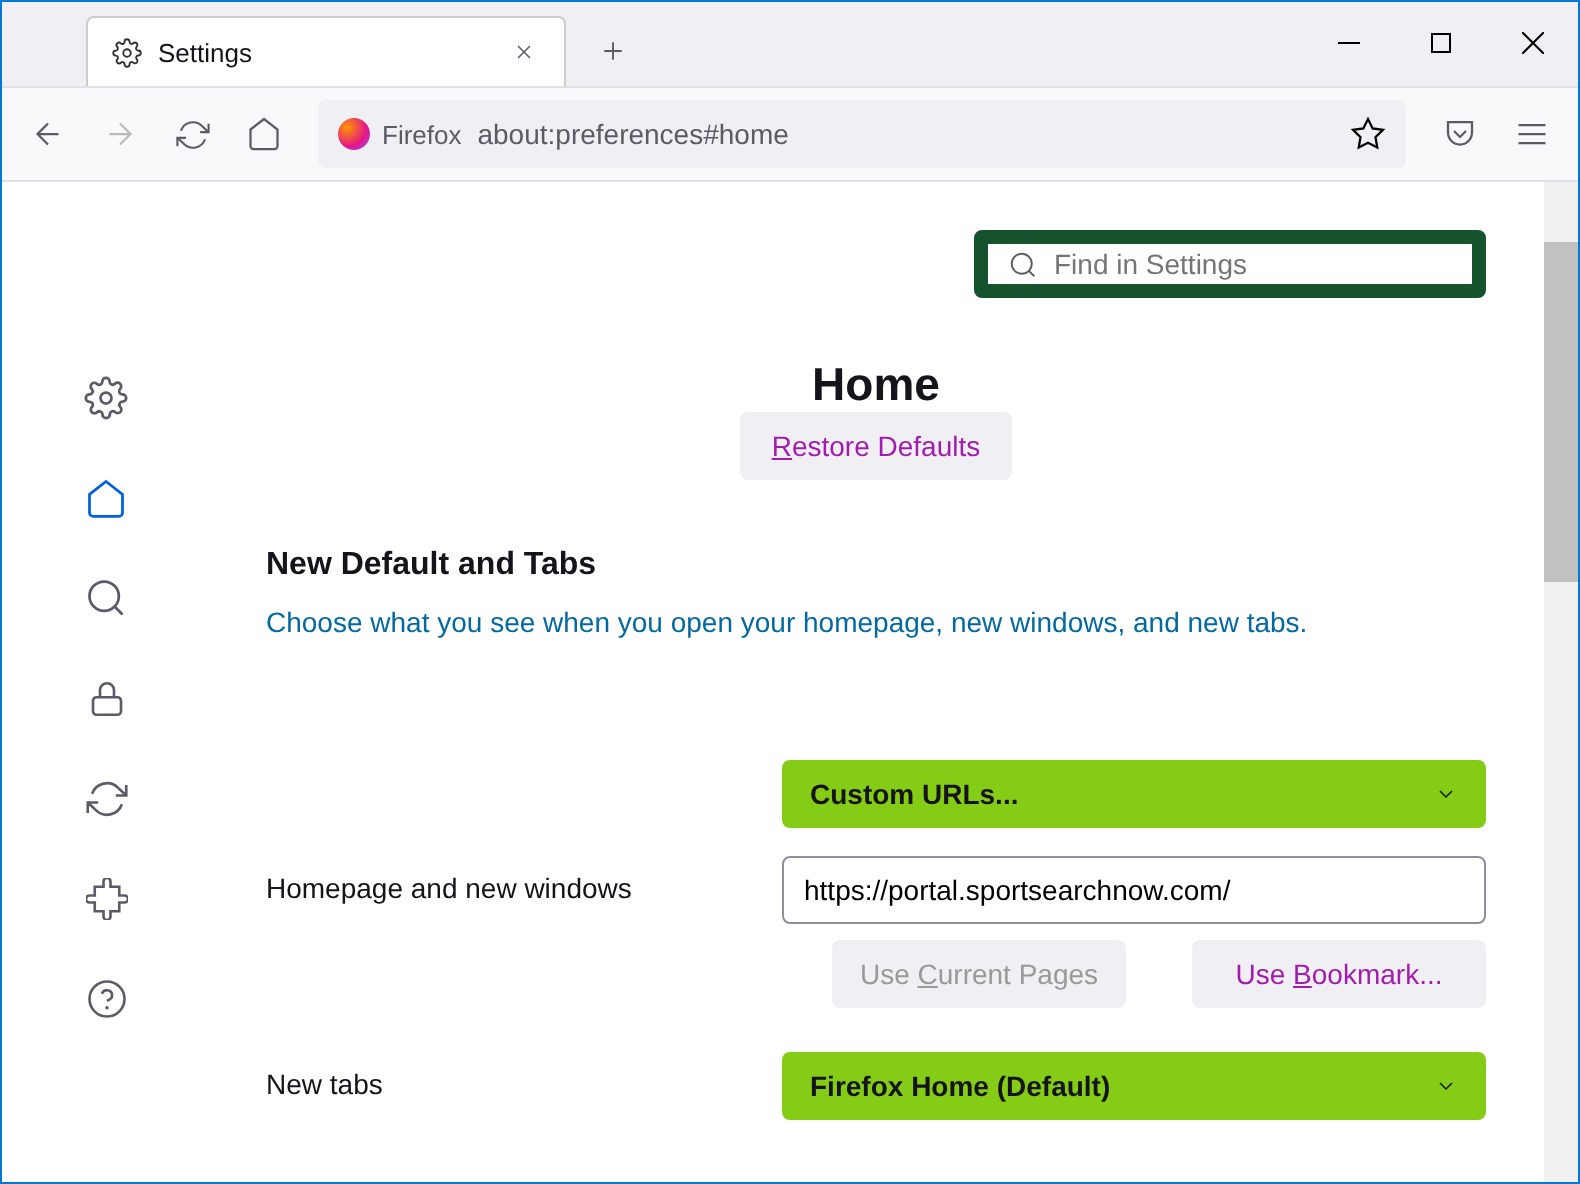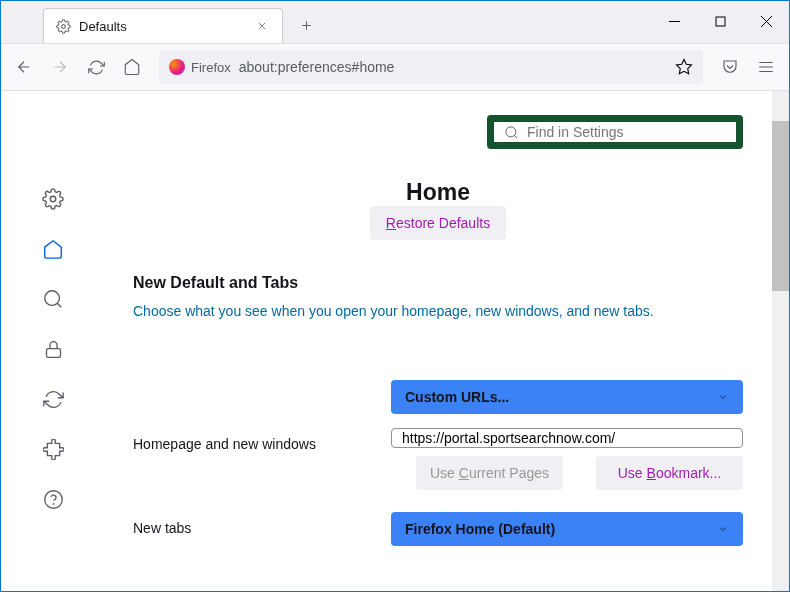--- a/index.html
+++ b/index.html
@@ -47,40 +47,40 @@
     .btn.disabled { color: #999; }
     .btn .ul { text-decoration: underline; }
     
     .section-title { font-size: 16px; font-weight: 600; color: #15141a; margin-bottom: 10px; }
     .section-desc { font-size: 14px; color: #0369a1; margin-bottom: 58px; line-height: 1.4; }
     
     .form-row { display: flex; align-items: flex-start; margin-bottom: 14px; }
     .form-label { width: 258px; font-size: 14px; color: #15141a; padding-top: 8px; }
     .form-control { flex: 1; }
     
-    .dropdown { width: 100%; height: 34px; background: #3b82f6; border: none; border-radius: 4px; display: flex; align-items: center; justify-content: space-between; padding: 0 14px; font-size: 14px; font-weight: 600; color: #15141a; cursor: pointer; }
-    .text-input { width: 100%; height: 20px; border: 1px solid #8f8f9d; border-radius: 4px; padding: 0 10px; font-size: 14px; outline: none; }
+    .dropdown { width: 100%; height: 34px; background: #84cc16; border: none; border-radius: 4px; display: flex; align-items: center; justify-content: space-between; padding: 0 14px; font-size: 14px; font-weight: 600; color: #15141a; cursor: pointer; }
+    .text-input { width: 100%; height: 34px; border: 1px solid #8f8f9d; border-radius: 4px; padding: 0 10px; font-size: 14px; outline: none; }
     .btn-row { display: flex; gap: 8px; margin-top: 8px; }
     .btn-row .btn { flex: 1; white-space: nowrap; overflow: hidden; margin-left: 25px; }
     
     svg { display: block; }
     .stroke { stroke: currentColor; fill: none; stroke-width: 1.5; }
   </style>
 </head>
 <body>
 
 <div class="titlebar">
   <div class="tab">
     <span class="tab-icon">
       <svg width="15" height="15" viewBox="0 0 24 24">
           <path class="stroke" d="M12 15a3 3 0 100-6 3 3 0 000 6z"></path>
           <path class="stroke" d="M19.4 15a1.65 1.65 0 00.33 1.82l.06.06a2 2 0 11-2.83 2.83l-.06-.06a1.65 1.65 0 00-1.82-.33 1.65 1.65 0 00-1 1.51V21a2 2 0 11-4 0v-.09A1.65 1.65 0 009 19.4a1.65 1.65 0 00-1.82.33l-.06.06a2 2 0 11-2.83-2.83l.06-.06a1.65 1.65 0 00.33-1.82 1.65 1.65 0 00-1.51-1H3a2 2 0 110-4h.09A1.65 1.65 0 004.6 9a1.65 1.65 0 00-.33-1.82l-.06-.06a2 2 0 112.83-2.83l.06.06a1.65 1.65 0 001.82.33H9a1.65 1.65 0 001-1.51V3a2 2 0 114 0v.09a1.65 1.65 0 001 1.51 1.65 1.65 0 001.82-.33l.06-.06a2 2 0 112.83 2.83l-.06.06a1.65 1.65 0 00-.33 1.82V9a1.65 1.65 0 001.51 1H21a2 2 0 110 4h-.09a1.65 1.65 0 00-1.51 1z"></path>
         </svg>
     </span>
-    <span class="tab-title">Defaults</span>
+    <span class="tab-title">Settings</span>
     <span class="tab-close">
       <svg width="12" height="12" viewBox="0 0 24 24">
           <path class="stroke" d="M18 6L6 18M6 6l12 12"></path>
         </svg>
     </span>
   </div>
   <div class="newtab">
     <svg width="15" height="15" viewBox="0 0 24 24">
         <path class="stroke" d="M12 5v14M5 12h14"></path>
       </svg>

